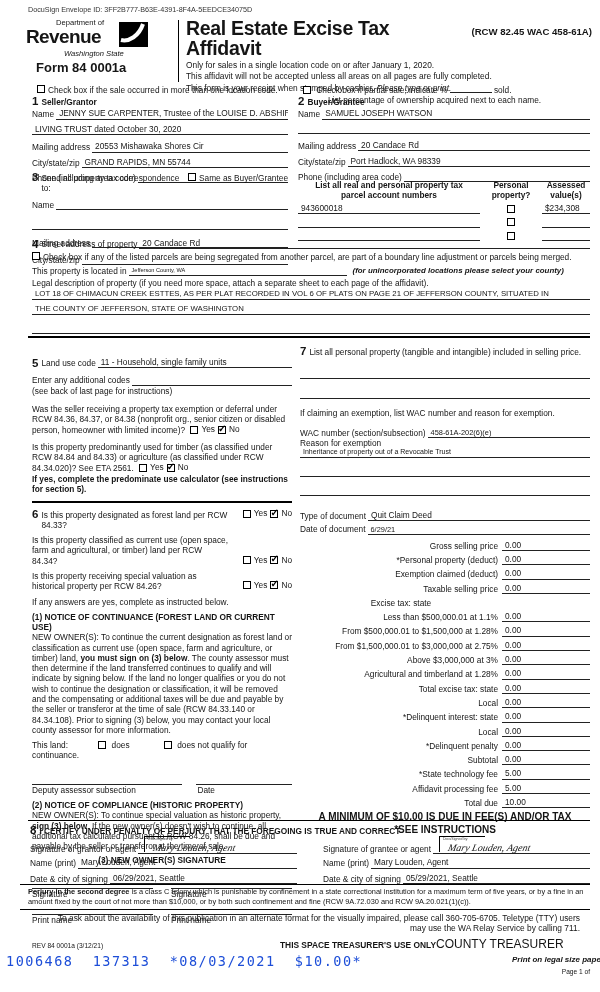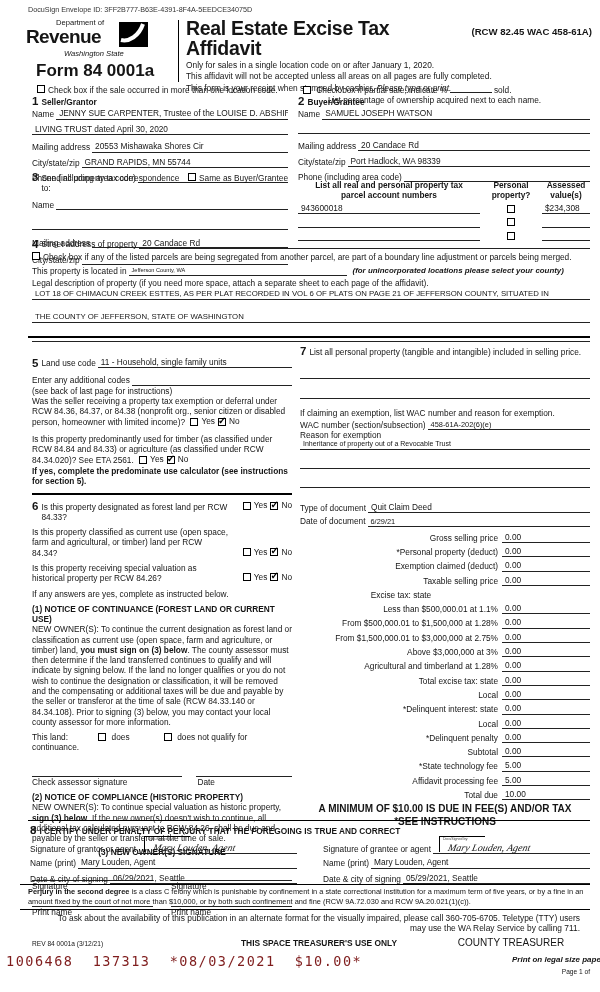--- a/index.html
+++ b/index.html
@@ -15,21 +15,21 @@
   .cb{display:inline-block;width:8px;height:8px;border:1.2px solid #000;position:relative;vertical-align:-1px;margin:0 3px 0 3px;flex:none;background:#fff}
   .cb[data-checked="true"]::after{content:"✓";position:absolute;left:-1px;top:-4px;font-size:10px;font-weight:bold;color:#000}
   .yn{display:inline-flex;align-items:center;white-space:nowrap;flex:none}
   
   .header{display:flex;left:24px;top:18px;right:8px}
   .hleft{position:relative;width:152px;height:62px;flex:none}
   .dept{position:absolute;left:32px;top:0;font-size:7.6px;font-weight:normal}
   .rev{position:absolute;left:2px;top:7px;font-size:19px;font-weight:bold;letter-spacing:-.6px}
   .logo{position:absolute;left:94px;top:3px;width:31px;height:27px}
   .wastate{position:absolute;left:40px;top:31px;font-size:7.6px;font-style:italic}
-  .formnum{position:absolute;left:12px;top:42px;font-size:17px;font-weight:bold}
+  .formnum{position:absolute;left:12px;top:42px;font-size:13px;font-weight:bold}
   .hdiv{border-left:1.5px solid #000;margin:2px 7px 0 2px;height:62px;flex:none}
   .hright{flex:1;padding-top:1px}
   .titlerow{display:flex;align-items:baseline}
   .title{font-size:19.5px;font-weight:bold;line-height:1;letter-spacing:-.3px}
   .titleref{font-size:9.6px;font-weight:bold;margin-left:4px;white-space:nowrap}
   .hsub{font-size:8.4px;margin-top:1.5px}
   
   .topchecks{left:34px;top:85px;right:8px;display:flex}
   .tc-left{width:256px;flex:none;display:flex;align-items:flex-start}
   .tc-right{flex:1;padding-left:10px}
@@ -78,23 +78,23 @@
   .s8grid{display:flex;gap:26px;margin-top:3px}
   .s8grid>div{flex:1}
   .sigblock{position:relative;flex:1;border-bottom:1px solid #222;height:15px}
   .sigbr{position:absolute;left:6px;top:-3px;height:16px;border-left:1.1px solid #000;width:46px;border-top:1px solid #000}
   .ds-cap{position:absolute;left:10px;top:-2.5px;font-size:3.6px;color:#444;white-space:nowrap}
   .script{font-family:"Liberation Serif",serif;font-style:italic;font-size:10px;transform:skewX(-12deg);display:inline-block;margin-left:15px;margin-top:3px;white-space:nowrap}
   .perjury{left:20px;right:10px;top:884px;border-top:1.5px solid #000;border-bottom:1.5px solid #000;padding:2px 4px 3px 8px;font-size:7.4px;line-height:1.3}
   .access{left:40px;right:20px;top:913px;text-align:right;font-size:8.4px}
   .footrow{left:32px;right:14px;top:937px;display:flex;align-items:baseline}
   .rev-note{font-size:6.6px;flex:none;width:170px}
-  .treas{flex:1;text-align:center;font-weight:bold;font-size:8.4px}
-  .county{flex:none;width:150px;text-align:center;font-size:10px}
-  .stamp{left:6px;top:953px;font-family:"DejaVu Sans Mono",monospace;font-size:13.5px;letter-spacing:1.5px;white-space:pre;color:#7f1d1d}
+  .treas{flex:1;text-align:right;font-weight:bold;font-size:8.4px}
+  .county{flex:none;width:150px;font-size:12px}
+  .stamp{left:6px;top:953px;font-family:"DejaVu Sans Mono",monospace;font-size:13.5px;letter-spacing:1.5px;white-space:pre;color:#1d4ed8}
   .printnote{right:-4px;top:955px;width:100px;text-align:right;font-size:8px;font-weight:bold;font-style:italic}
   .pagenote{right:10px;top:968px;width:80px;text-align:right;font-size:6.6px}
   .docusign{left:28px;top:6px;font-size:7.2px;color:#333}
   .wrap260{max-width:252px}
 </style>
 </head>
 <body>
 
 <div class="abs docusign">DocuSign Envelope ID: 3FF2B777-B63E-4391-8F4A-5EEDCE34075D</div>
 
@@ -143,21 +143,21 @@
   <div class="col-l">
     <div class="sec-title">
         <span class="secnum">1</span>
         <span class="t">Seller/Grantor</span>
       </div>
     <div class="frow">
         <span class="lbl">Name</span>
         <span class="fill">JENNY SUE CARPENTER, Trustee of the LOUISE D. ABSHIRE</span>
       </div>
     <div class="frow mt">
-        <span class="fill">LIVING TRUST dated April 30, 2020</span>
+        <span class="fill">LIVING TRUST dated October 30, 2020</span>
       </div>
     <div class="frow mt2">
         <span class="lbl">Mailing address</span>
         <span class="fill">20553 Mishawaka Shores Cir</span>
       </div>
     <div class="frow mt">
         <span class="lbl">City/state/zip</span>
         <span class="fill">GRAND RAPIDS, MN 55744</span>
       </div>
     <div class="frow mt">
@@ -263,21 +263,21 @@
   </div>
   <div class="frow" style="margin-top:3px">
     <span class="lbl">This property is located in</span>
     <span class="fill smallval" style="max-width:218px">Jefferson County, WA</span>
     <span class="locnote">(for unincorporated locations please select your county)</span>
   </div>
   <div style="margin-top:2px">Legal description of property (if you need more space, attach a separate sheet to each page of the affidavit).</div>
   <div class="frow" style="margin-top:1px">
       <span class="fill legalval">LOT 18 OF CHIMACUN CREEK ESTTES, AS PER PLAT RECORDED IN VOL 6 OF PLATS ON PAGE 21 OF JEFFERSON COUNTY, SITUATED IN</span>
     </div>
-  <div class="frow" style="margin-top:12px">
+  <div class="frow" style="margin-top:4px">
       <span class="fill legalval">THE COUNTY OF JEFFERSON, STATE OF WASHINGTON</span>
     </div>
   <div class="frow" style="margin-top:9px">
       <span class="fill"></span>
     </div>
 </div>
 
 <div class="abs divider"></div>
 
 <div class="abs leftcol">
@@ -285,21 +285,21 @@
       <span class="secnum">5</span>
       <span class="lbl">Land use code</span>
       <span class="fill">11 - Household, single family units</span>
     </div>
   <div class="frow" style="margin-top:7px">
       <span class="lbl">Enter any additional codes</span>
       <span class="fill"></span>
     </div>
   <div>(see back of last page for instructions)</div>
 
-  <div style="">
+  <div style="margin-top:8px">
     <span>Was the seller receiving a property tax exemption or deferral under RCW 84.36, 84.37, or 84.38 (nonprofit org., senior citizen or disabled person, homeowner with limited income)?</span>
     <span class="yn">
         <span class="cb" data-checked="false"></span>
         <span>Yes</span>
         <span class="cb" data-checked="true"></span>
         <span>No</span>
       </span>
   </div>
 
   <div style="margin-top:6px">
@@ -350,21 +350,21 @@
       <span class="cb" style="margin-left:28px" data-checked="false"></span>
       <span>does</span>
       <span class="cb" style="margin-left:32px" data-checked="false"></span>
       <span>does not qualify for continuance.</span>
     </div>
     <div class="frow" style="margin-top:14px;gap:14px">
       <span class="fill" style="flex:1.6"></span>
       <span class="fill"></span>
     </div>
     <div class="frow" style="gap:14px">
-      <span style="flex:1.6">Check assessor signature</span>
+      <span style="flex:1.6">Deputy assessor subsection</span>
       <span style="flex:1">Date</span>
     </div>
     <div class="b" style="margin-top:5px">(2) NOTICE OF COMPLIANCE (HISTORIC PROPERTY)</div>
     <div><span>NEW OWNER(S): To continue special valuation as historic property, </span><span class="b">sign (3) below</span><span>. If the new owner(s) doesn't wish to continue, all additional tax calculated pursuant to RCW 84.26, shall be due and payable by the seller or transferor at the time of sale.</span></div>
     <div class="b center" style="margin-top:4px">(3) NEW OWNER(S) SIGNATURE</div>
     <div class="sigcols">
       <div>
           <div class="fill" style="height:11px"></div>
           <div>Signature</div>
         </div>
@@ -391,21 +391,21 @@
     <span class="secnum">7</span>
     <span>List all personal property (tangible and intangible) included in selling price.</span>
   </div>
   <div class="frow" style="margin-top:12px">
       <span class="fill"></span>
     </div>
   <div class="frow" style="margin-top:10px">
       <span class="fill"></span>
     </div>
   <div style="margin-top:9px">If claiming an exemption, list WAC number and reason for exemption.</div>
-  <div class="frow" style="margin-top:1px">
+  <div class="frow" style="margin-top:9px">
       <span class="lbl">WAC number (section/subsection)</span>
       <span class="fill" style="font-size:7.4px">458-61A-202(6)(e)</span>
     </div>
   <div>Reason for exemption</div>
   <div class="frow">
       <span class="fill" style="font-size:7px">Inheritance of property out of a Revocable Trust</span>
     </div>
   <div class="frow" style="margin-top:9px">
       <span class="fill"></span>
     </div>

